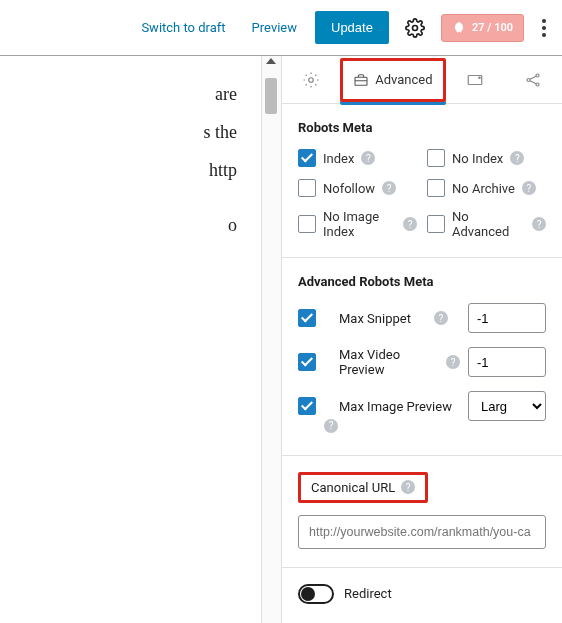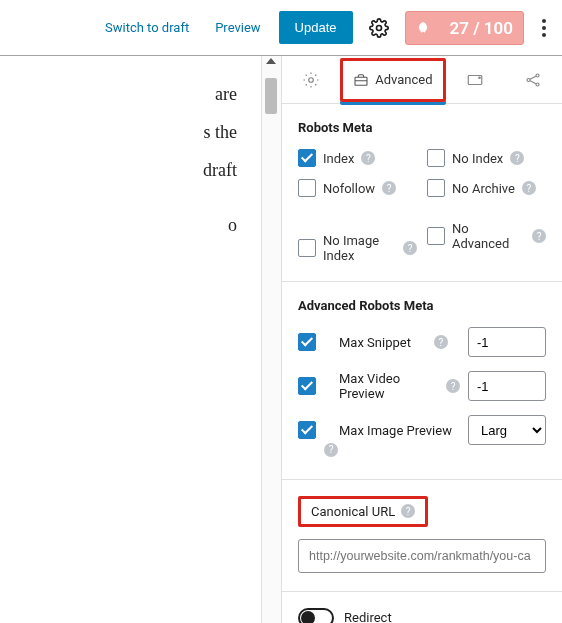--- a/index.html
+++ b/index.html
@@ -44,24 +44,24 @@
     display: flex;
     align-items: center;
   }
   .score-badge {
     background: #f5a8a3;
     border: 1px solid #e88f89;
     border-radius: 3px;
     padding: 6px 10px;
     color: #fff;
     font-weight: 600;
-    font-size: 17px;
-    display: flex;
-    align-items: center;
-    gap: 20px;
+    font-size: 11px;
+    display: flex;
+    align-items: center;
+    gap: 6px;
     cursor: pointer;
   }
   .kebab {
     padding: 6px 4px;
     cursor: pointer;
     display: flex;
     flex-direction: column;
     gap: 3px;
     align-items: center;
     width: 20px;
@@ -164,21 +164,21 @@
     grid-template-columns: 1fr 1fr;
     gap: 12px 10px;
   }
   .chk-row {
     display: flex;
     align-items: center;
     gap: 7px;
     font-size: 13px;
     color: #333;
   }
-  .chk-row.long { grid-column: 1 / 2; margin-top: 24px; }
+  .chk-row.long { grid-column: 1 / 2; }
   .chk-row.long2 { grid-column: 2 / 3; }
   input[type="checkbox"] {
     appearance: none;
     width: 18px; height: 18px;
     border: 1.5px solid #7e8993;
     border-radius: 2px;
     background: #fff;
     position: relative;
     cursor: pointer;
     flex-shrink: 0;
@@ -307,21 +307,21 @@
       <span></span>
       <span></span>
     </div>
 </div>
 
 <div class="body-row">
   <div class="editor-pane">
     <div class="editor-text">
       <div>are</div>
       <div>s the</div>
-      <div>draft</div>
+      <div>http</div>
       <div style="margin-top:18px">o</div>
     </div>
   </div>
 
   <div class="gutter">
     <div class="scroll-up"></div>
     <div class="thumb"></div>
   </div>
 
   <div class="sidebar">

